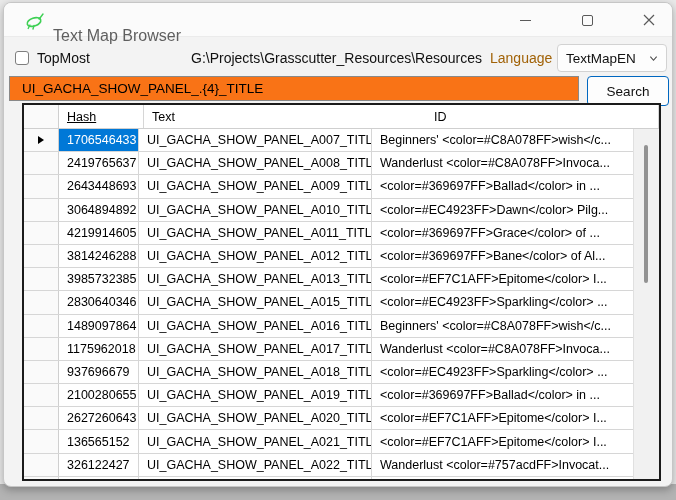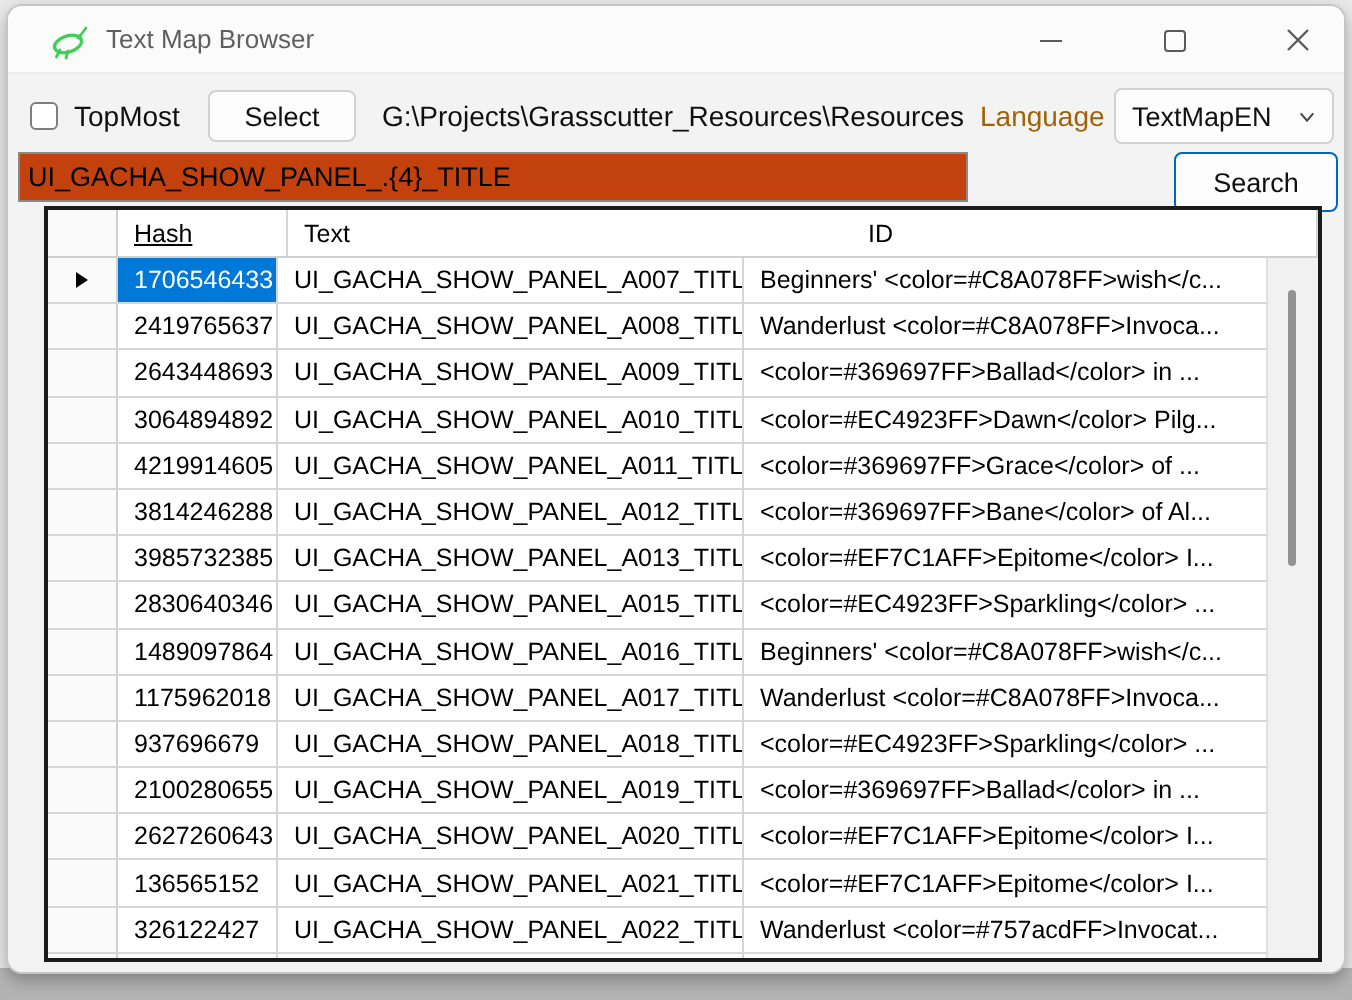--- a/index.html
+++ b/index.html
@@ -7,34 +7,34 @@
   .stage { position:relative; width:676px; height:500px; overflow:hidden; background:#e9e9e9; }
   .desk-strip { position:absolute; left:0; right:0; top:484px; bottom:0; background:#b3b3b3; }
   .window {
     position:absolute; left:3px; top:2px; width:670px; height:485px;
     background:#f3f3f3; border:1px solid #c6c6c6; border-radius:8px;
     box-shadow:0 3px 8px rgba(0,0,0,.28); overflow:hidden;
   }
   
   .titlebar { position:absolute; left:0; top:0; right:0; height:34px; background:#fbfbfb; border-bottom:1px solid #ebebeb; }
   .app-icon { position:absolute; left:21px; top:8px; width:19px; height:19px; }
-  .title-text { position:absolute; left:49px; top:9px; font-size:13px; color:#5f5f5f; }
+  .title-text { position:absolute; left:49px; top:24px; font-size:16px; color:#5f5f5f; }
   .caption-btns { position:absolute; top:3px; right:8px; display:flex; gap:32px; }
   .cap-btn { width:30px; height:28px; display:flex; align-items:center; justify-content:center; }
   .ico-min { width:11px; border-top:1px solid #5a5a5a; }
   .ico-max { width:11px; height:11px; border:1px solid #5a5a5a; border-radius:2px; }
   .chk { position:absolute; left:11px; top:48px; width:14px; height:14px; border:1px solid #7e7e7e; border-radius:3px; background:#fff; }
   .chk-label { position:absolute; left:33px; top:47px; font-size:14px; color:#101010; }
   .btn-select { position:absolute; left:100px; top:42px; width:74px; height:26px; background:#fdfdfd; border:1px solid #d2d2d2; border-radius:4px; font-size:13.5px; color:#101010; display:flex; align-items:center; justify-content:center; }
   .path-text { position:absolute; left:187px; top:47px; font-size:14px; color:#101010; }
   .lang-label { position:absolute; left:486px; top:47px; font-size:14px; color:#a16207; }
   .combo { position:absolute; left:553px; top:41px; width:110px; height:28px; background:#fdfdfd; border:1px solid #d2d2d2; border-radius:4px; display:flex; align-items:center; padding:0 8px; font-size:13.5px; color:#101010; }
   .combo-chevron { margin-left:auto; width:9px; height:9px; }
   
-  .search-input { position:absolute; left:5px; top:73px; width:475px; height:25px; border:1px solid #898989; background:#c2410c; font-family:"Liberation Sans",sans-serif; font-size:13.5px; color:#000; padding:0 4px; outline:none; }
+  .search-input { position:absolute; left:5px; top:73px; width:570px; height:25px; border:1px solid #898989; background:#f97316; font-family:"Liberation Sans",sans-serif; font-size:13.5px; color:#000; padding:0 12px; outline:none; }
   .btn-search { position:absolute; left:583px; top:73px; width:82px; height:30px; background:#fdfdfd; border:1px solid #0067c0; border-radius:4px; font-size:13.5px; color:#101010; display:flex; align-items:center; justify-content:center; }
   
   .grid { position:absolute; left:18px; top:100px; width:639px; height:378px; border:2px solid #1b1b1b; background:#fff; display:flex; flex-direction:column; overflow:hidden; }
   .grid-header { display:flex; flex:0 0 24px; background:#fff; border-bottom:1px solid #cfcfcf; font-size:12.5px; color:#000; }
   .grid-body { flex:1; position:relative; overflow:hidden; background:#fff; }
   .grid-row { display:flex; height:23.2px; border-bottom:1px solid #d6d6d6; background:#fff; }
   .c { display:flex; align-items:center; padding:0 0 0 8px; white-space:nowrap; overflow:hidden; font-size:12.5px; color:#000; border-right:1px solid #d6d6d6; }
   .c-rowhdr { width:35px; padding:0; background:#fafafa; border-right:1px solid #cfcfcf; justify-content:center; }
   .c-hash { width:80px; }
   .c-id { width:233px; }
@@ -72,21 +72,20 @@
         <div class="cap-btn">
           <svg width="12" height="12" viewBox="0 0 12 12">
             <path d="M1 1 L11 11 M11 1 L1 11" stroke="#5a5a5a" stroke-width="1.2"></path>
           </svg>
         </div>
       </div>
     </div>
 
     <span class="chk"></span>
     <span class="chk-label">TopMost</span>
-    <div class="btn-select">Select</div>
     <span class="path-text">G:\Projects\Grasscutter_Resources\Resources</span>
     <span class="lang-label">Language</span>
     <div class="combo">
       <span>TextMapEN</span>
       <svg class="combo-chevron" viewBox="0 0 10 10">
         <path d="M1.5 3 L5 7 L8.5 3" fill="none" stroke="#4a4a4a" stroke-width="1.2"></path>
       </svg>
     </div>
 
     <input class="search-input" type="text" value="UI_GACHA_SHOW_PANEL_.{4}_TITLE" style="">

